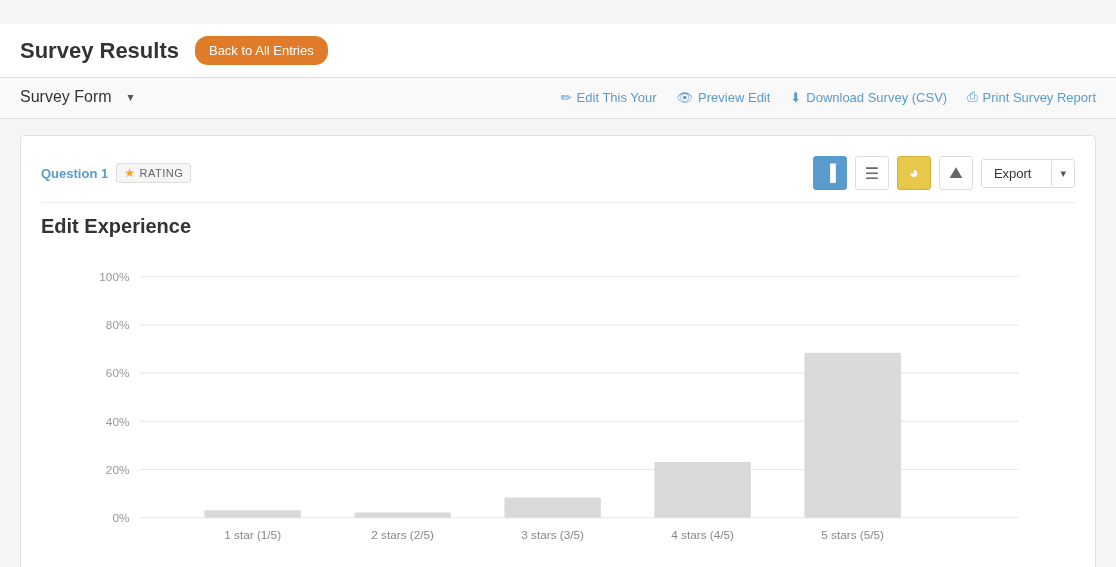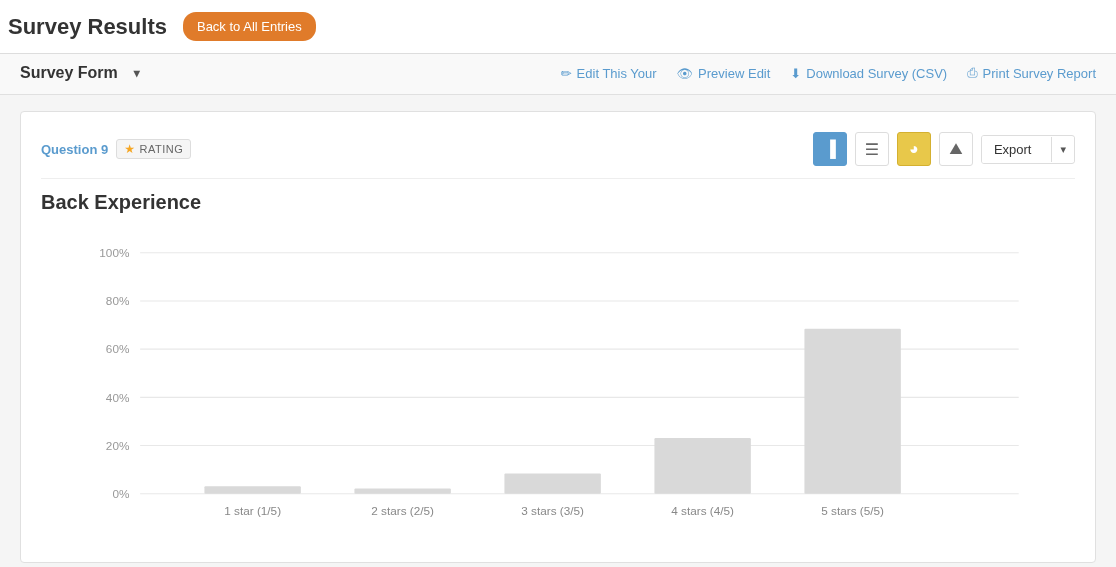--- a/index.html
+++ b/index.html
@@ -1,25 +1,26 @@
 <!DOCTYPE html>
 <html><head>
   <meta charset="utf-8">
   <style>
     * { box-sizing: border-box; margin: 0; padding: 0; }
     body { font-family: -apple-system, BlinkMacSystemFont, "Segoe UI", sans-serif; background: #f5f5f5; color: #333; font-size: 14px; }
 
     
     .top-bar {
       background: #fff;
-      padding: 12px 8px;
+      padding: 12px 20px;
       display: flex;
       align-items: center;
       justify-content: space-between;
       border-bottom: 1px solid #ddd;
+      margin-top: 24px;
     }
     .top-bar-left { display: flex; align-items: center; gap: 16px; }
     .page-title { font-size: 22px; font-weight: 600; color: #333; }
     .back-btn {
       background: #e07b2a;
       color: #fff;
       border: none;
       padding: 7px 14px;
       border-radius: 13px;
       font-size: 13px;
@@ -28,21 +29,21 @@
     }
 
     
     .form-bar {
       background: #f9f9f9;
       padding: 10px 20px 12px 20px;
       border-bottom: 1px solid #e0e0e0;
     }
     .form-bar-label { font-size: 11px; color: #888; text-transform: uppercase; letter-spacing: 0.5px; margin-bottom: 4px; }
     .form-bar-row { display: flex; align-items: center; justify-content: space-between; }
-    .form-selector { display: flex; align-items: center; gap: 16px; font-size: 16px; font-weight: 700; color: #333; cursor: pointer; }
+    .form-selector { display: flex; align-items: center; gap: 16px; font-size: 16px; font-weight: 400; color: #333; cursor: pointer; }
     .chevron-down { font-size: 12px; color: #555; }
     .form-actions { display: flex; align-items: center; gap: 20px; }
     .form-action-link { color: #5a9bce; font-size: 13px; text-decoration: none; display: flex; align-items: center; gap: 5px; cursor: pointer; }
     .action-icon { font-size: 13px; }
 
     
     .main-content { padding: 16px 20px; }
 
     
     .question-card {
@@ -129,21 +130,21 @@
         <span>Print Survey Report</span>
       </a>
     </div>
   </div>
 </div>
 
 <div class="main-content">
   <div class="question-card">
     <div class="question-header">
       <div class="question-meta">
-        <span class="question-num">Question 9</span>
+        <span class="question-num">Question 1</span>
         <span class="question-type-badge">
           <span class="star-icon">★</span>
           <span>RATING</span>
         </span>
       </div>
       <div class="view-controls">
         <button class="view-btn active" title="Bar Chart">
           <span>▐</span>
         </button>
         <button class="view-btn" title="Table View">
@@ -157,21 +158,21 @@
         </button>
         <div class="export-dropdown">
           <span class="export-label">Export</span>
           <span class="export-arrow">▾</span>
         </div>
       </div>
     </div>
 
     <hr class="question-divider">
 
-    <div class="question-title">Back Experience</div>
+    <div class="question-title">Edit Experience</div>
 
     <div class="chart-area">
       <svg class="chart-svg" viewBox="0 0 900 280">
 
         <line x1="60" y1="10" x2="880" y2="10" stroke="#e8e8e8" stroke-width="1"></line>
         <text x="50" y="14" text-anchor="end" font-size="11" fill="#999">100%</text>
 
         <line x1="60" y1="55" x2="880" y2="55" stroke="#e8e8e8" stroke-width="1"></line>
         <text x="50" y="59" text-anchor="end" font-size="11" fill="#999">80%</text>
 

